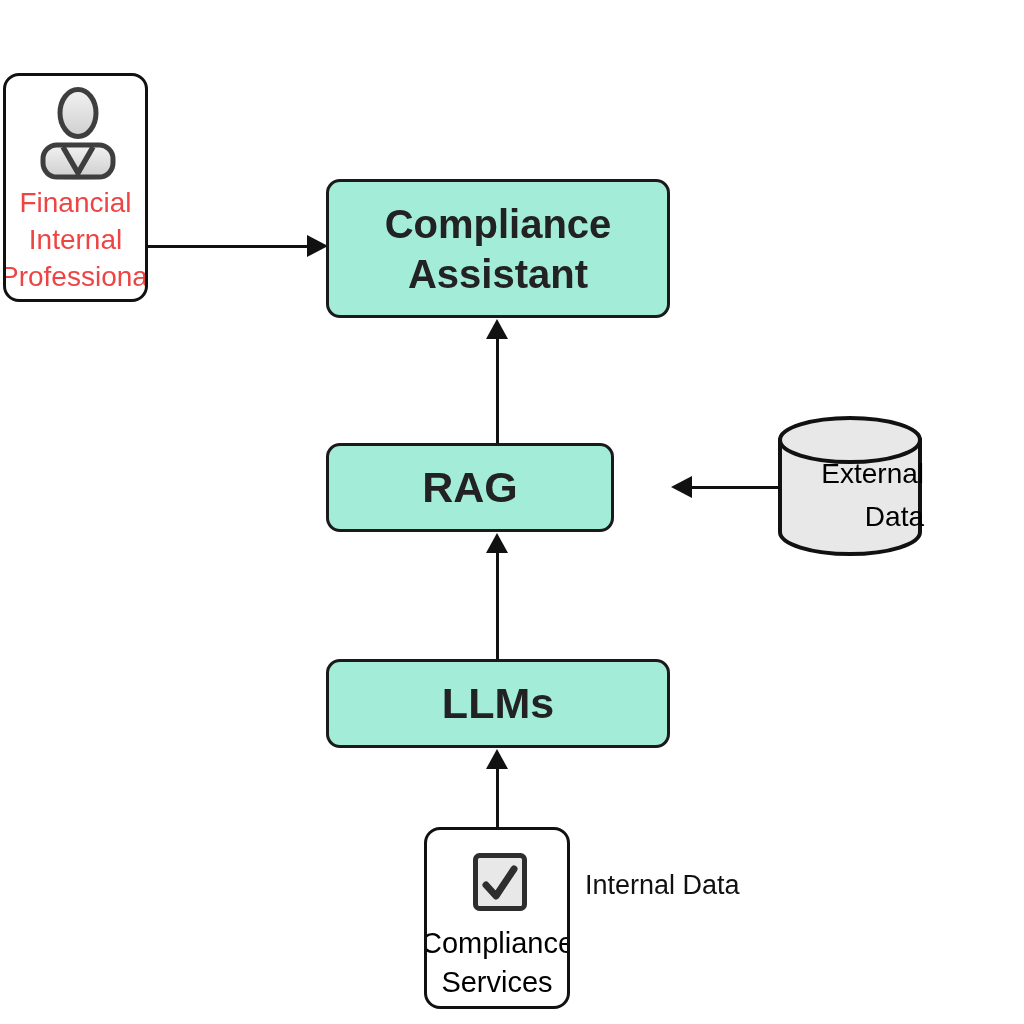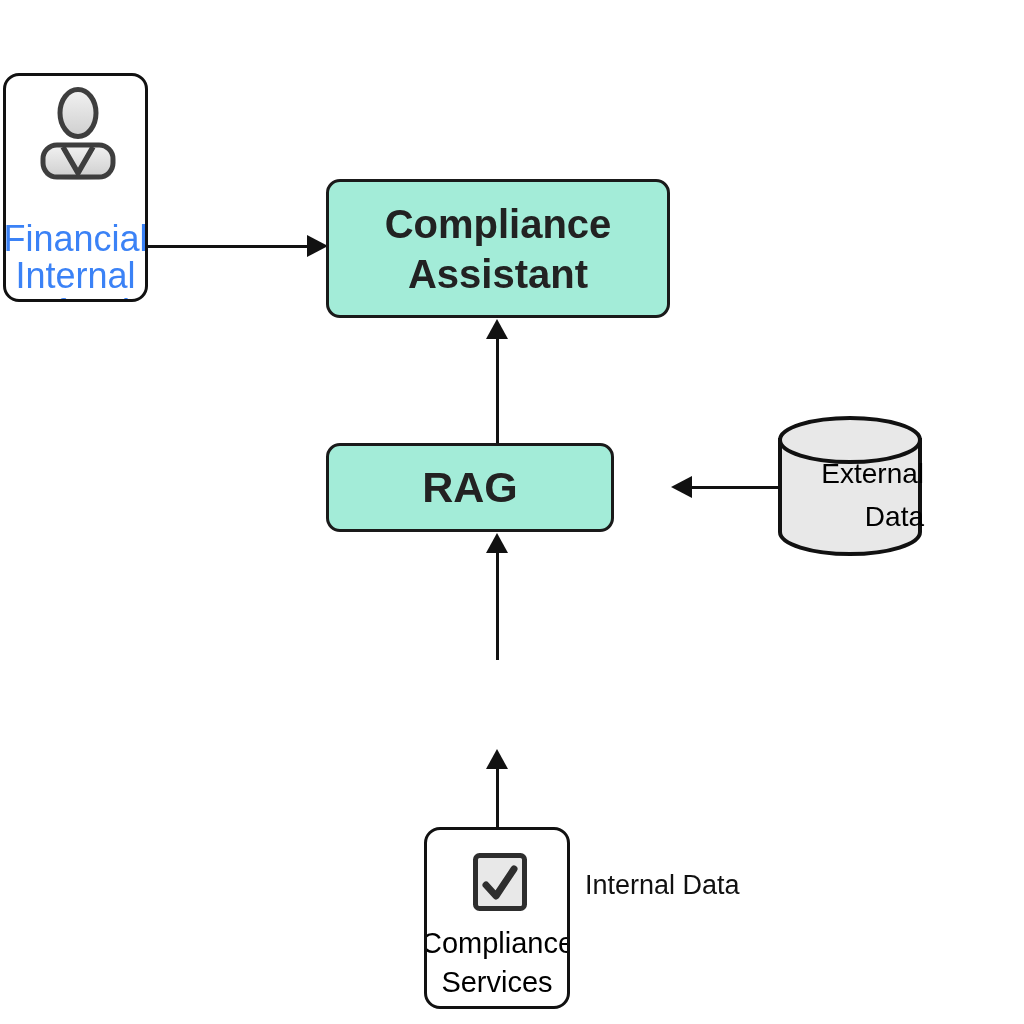--- a/index.html
+++ b/index.html
@@ -26,23 +26,22 @@
   .white-node {
     background: #ffffff;
     border: 3px solid #111111;
     border-radius: 16px;
     overflow: hidden;
   }
   .fsp { left: 3px; top: 73px; width: 145px; height: 229px; }
   .fsp .person-svg { position: absolute; left: 32px; top: 10px; }
   .fsp-label {
     position: absolute; left: -6px; right: -6px; top: 108px;
-    text-align: center; font-size: 36px; line-height: 37px; color: #3b82f6;
+    text-align: center; font-size: 28px; line-height: 37px; color: #ef4444;
     white-space: nowrap;
-    margin-top: 36px;
   }
   .ca { left: 326px; top: 179px; width: 344px; height: 139px;
         font-size: 40px; line-height: 50px; }
   .rag { left: 326px; top: 443px; width: 288px; height: 89px; font-size: 43px; }
   .llms { left: 326px; top: 659px; width: 344px; height: 89px; font-size: 43px; }
   .cd { left: 424px; top: 827px; width: 146px; height: 182px; }
   .cd .check-svg { position: absolute; left: 45px; top: 22px; }
   .cd-label {
     position: absolute; left: -6px; right: -6px; top: 94px;
     text-align: center; font-size: 29px; line-height: 39px; color: #000;
@@ -102,20 +101,23 @@
   <div class="ah ah-up" style="left:486px; top:319px;"></div>
   <div class="edge-line" style="left:496px; top:338px; width:2.5px; height:106px;"></div>
 
   <div class="node mint rag">
     <div>RAG</div>
   </div>
 
   <div class="ah ah-up" style="left:486px; top:533px;"></div>
   <div class="edge-line" style="left:496px; top:552px; width:2.5px; height:108px;"></div>
 
+  <div class="node mint llms">
+    <div>LLMs</div>
+  </div>
 
   <div class="ah ah-up" style="left:486px; top:749px;"></div>
   <div class="edge-line" style="left:496px; top:768px; width:2.5px; height:60px;"></div>
 
   <div class="cyl-wrap">
     <svg width="148" height="146" viewBox="0 0 148 146">
       <path d="M4 26 V118 A70 22 0 0 0 144 118 V26 Z" fill="#e8e8e8" stroke="#111" stroke-width="4"></path>
       <ellipse cx="74" cy="26" rx="70" ry="22" fill="#e8e8e8" stroke="#111" stroke-width="4"></ellipse>
     </svg>
   </div>

